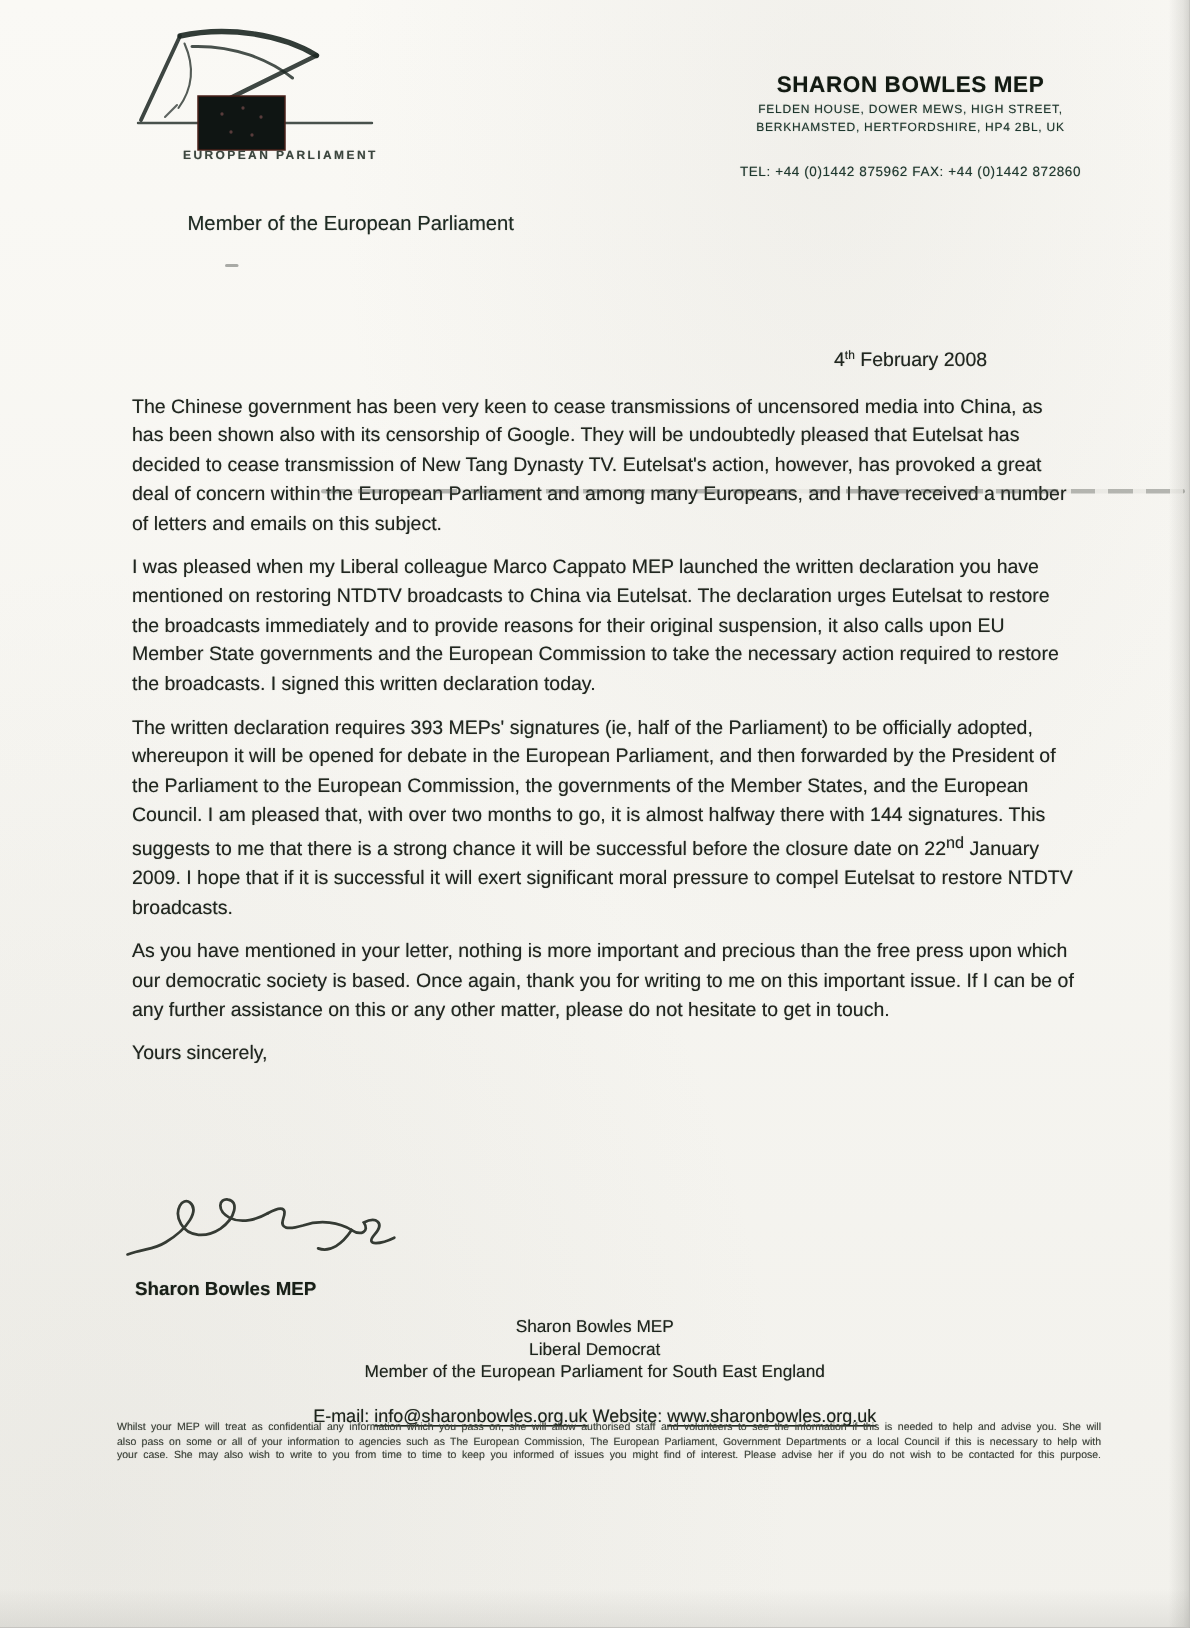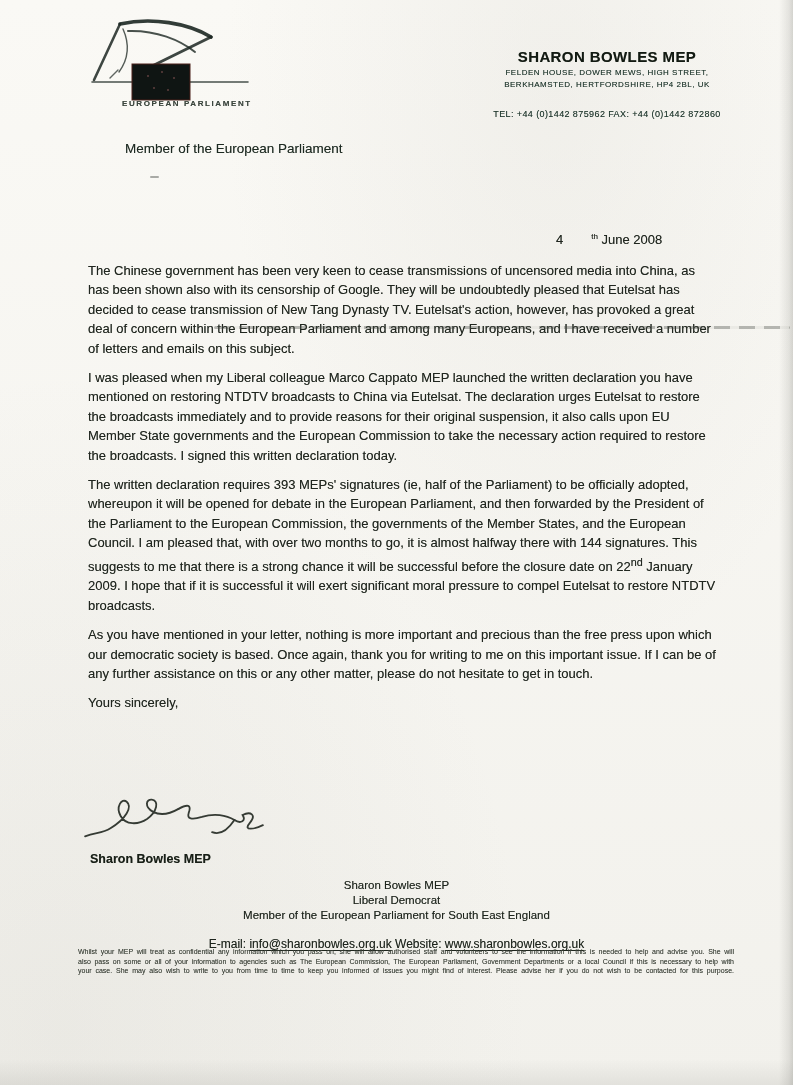--- a/index.html
+++ b/index.html
@@ -30,21 +30,21 @@
   .contact{position:absolute;left:448px;top:48px;width:318px;text-align:center;}
   .contact .name{font-size:15px;font-weight:bold;letter-spacing:.4px;color:#121a12;}
   .contact .addr{font-size:8px;letter-spacing:.5px;color:#1d382e;margin-top:3px;}
   .contact .telfax{font-size:9px;letter-spacing:.4px;color:#1d382e;margin-top:20px;}
   .subtitle{position:absolute;left:125px;top:141px;font-size:13.5px;color:#1d2a22;}
   .subtitle-dash{position:absolute;left:150px;top:176px;width:9px;height:2px;
     background:rgba(70,75,70,.45);border-radius:1px;}
 
   
   .date{position:absolute;left:556px;top:232px;font-size:13px;color:#20261f;}
-  .date sup{font-size:8px;padding-left:28px;}
+  .date sup{font-size:8px;}
 
   
   .body-block{position:absolute;left:88px;top:261px;width:628px;
     font-size:13px;line-height:19.4px;color:#20261f;}
   .body-block p{margin:0 0 10px 0;}
   .salutation .redaction{display:inline-block;width:74px;height:8px;
     background:linear-gradient(90deg, rgba(150,150,145,.14), rgba(150,150,145,.05));
     border-radius:3px;}
   .salutation .mark{opacity:.55;}
   .salutation .comma{opacity:.8;}
@@ -95,21 +95,21 @@
   <div class="contact">
     <div class="name txt">SHARON BOWLES MEP</div>
     <div class="addr txt">FELDEN HOUSE, DOWER MEWS, HIGH STREET,</div>
     <div class="addr txt">BERKHAMSTED, HERTFORDSHIRE, HP4 2BL, UK</div>
     <div class="telfax txt">TEL: +44 (0)1442 875962   FAX: +44 (0)1442 872860</div>
   </div>
 
   <div class="subtitle txt">Member of the European Parliament</div>
   <div class="subtitle-dash"></div>
 
-  <div class="date txt"><span>4</span><sup>th</sup><span> June 2008</span></div>
+  <div class="date txt"><span>4</span><sup>th</sup><span> February 2008</span></div>
 
   <div class="body-block txt">
 
 
     <p>The Chinese government has been very keen to cease transmissions of uncensored media into China, as has been shown also with its censorship of Google. They will be undoubtedly pleased that Eutelsat has decided to cease transmission of New Tang Dynasty TV. Eutelsat's action, however, has provoked a great deal of concern within the European Parliament and among many Europeans, and I have received a number of letters and emails on this subject.</p>
 
     <p><span>I was pleased when my Liberal colleague Marco Cappato MEP launched the written declaration you have mentioned on restoring NTDTV broadcasts to China via Eutelsat. The declaration urges Eutelsat to restore the broadcasts immediately and to provide reasons for their original suspension, it also calls upon EU Member State governments and the European Commission to take the necessary action required to restore the broadcasts. </span><span class="u">I signed this written declaration today.</span></p>
 
     <p><span>The written declaration requires 393 MEPs' signatures (ie, half of the Parliament) to be officially adopted, whereupon it will be opened for debate in the European Parliament, and then forwarded by the President of the Parliament to the European Commission, the governments of the Member States, and the European Council. I am pleased that, with over two months to go, it is almost halfway there with 144 signatures. This suggests to me that there is a strong chance it will be successful before the closure date on 22</span><sup>nd</sup><span> January 2009. I hope that if it is successful it will exert significant moral pressure to compel Eutelsat to restore NTDTV broadcasts.</span></p>
 

